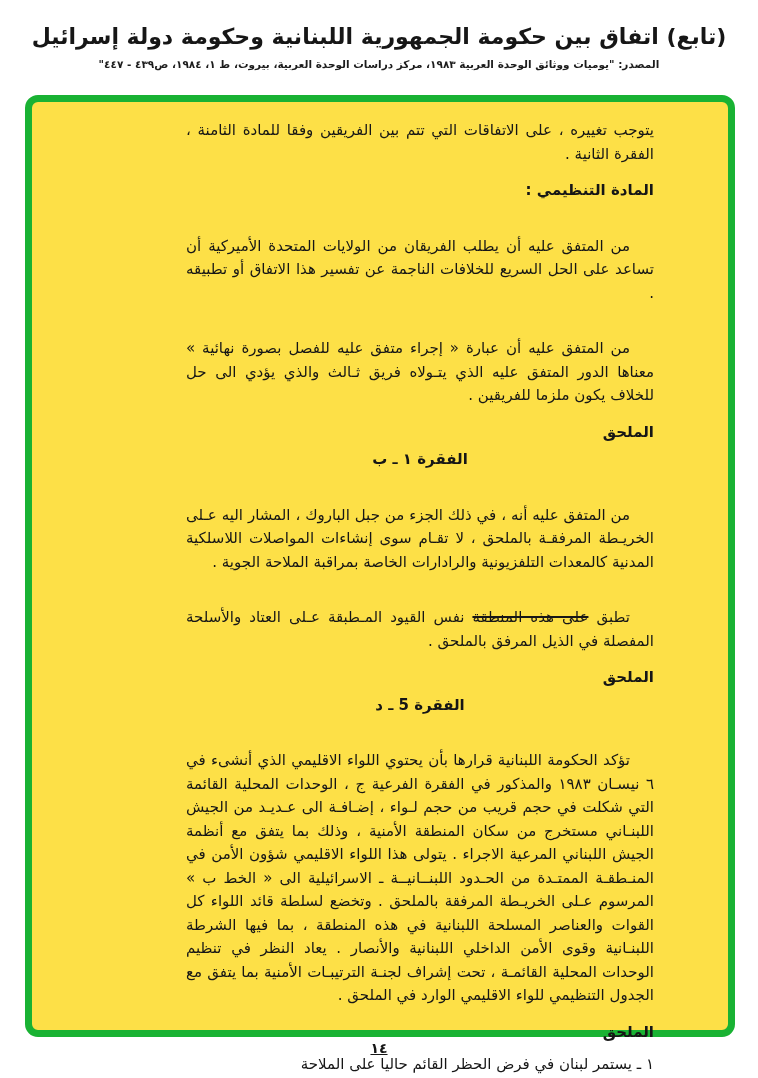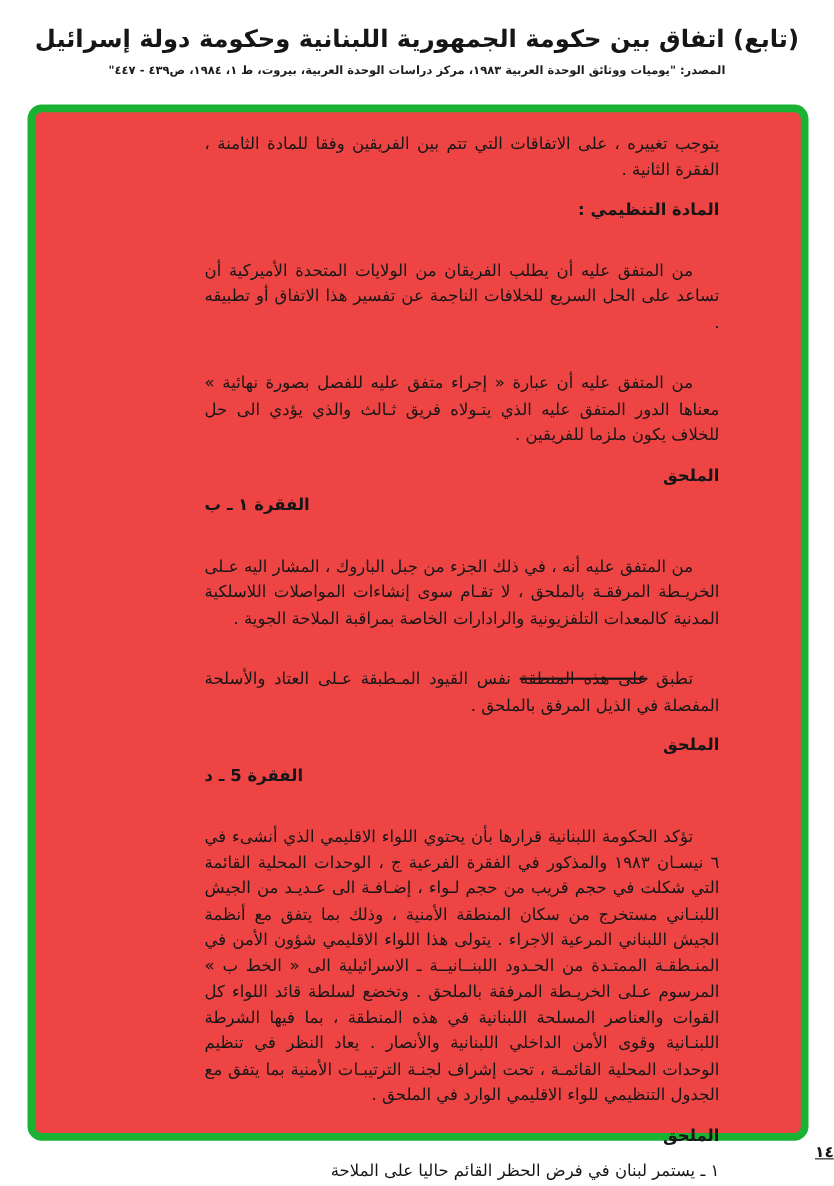--- a/index.html
+++ b/index.html
@@ -36,21 +36,21 @@
     color: #1c1c1c;
   }
   .doc-box {
     position: absolute;
     left: 25px;
     top: 95px;
     width: 696px;   
     height: 928px;  
     border: 7px solid #19b233;
     border-radius: 13px;
-    background: #ef4444;
+    background: #fde047;
   }
   .doc-body {
     position: absolute;
     top: 8px;
     right: 74px;
     width: 468px;
     direction: rtl;
     text-align: justify;
     font-size: 15px;
     line-height: 23.5px;
@@ -64,32 +64,33 @@
   }
   .doc-body .heading {
     font-weight: bold;
     margin: 13px 0 4px 0;
     text-align: right;
     text-indent: 0;
   }
   .doc-body .subheading {
     font-weight: bold;
     margin: 0 0 4px 0;
-    text-align: left;
+    text-align: center;
     text-indent: 0;
   }
   .overstruck {
     text-decoration: line-through;
     text-decoration-thickness: 2px;
   }
   .page-footer {
     position: absolute;
     left: 0;
     top: 1040px;
     width: 758px;
+    text-align: center;
     font-size: 14px;
     font-weight: bold;
     direction: rtl;
     text-decoration: underline;
   }
 </style>
 </head>
 <body>
 
 <header class="page-header">

